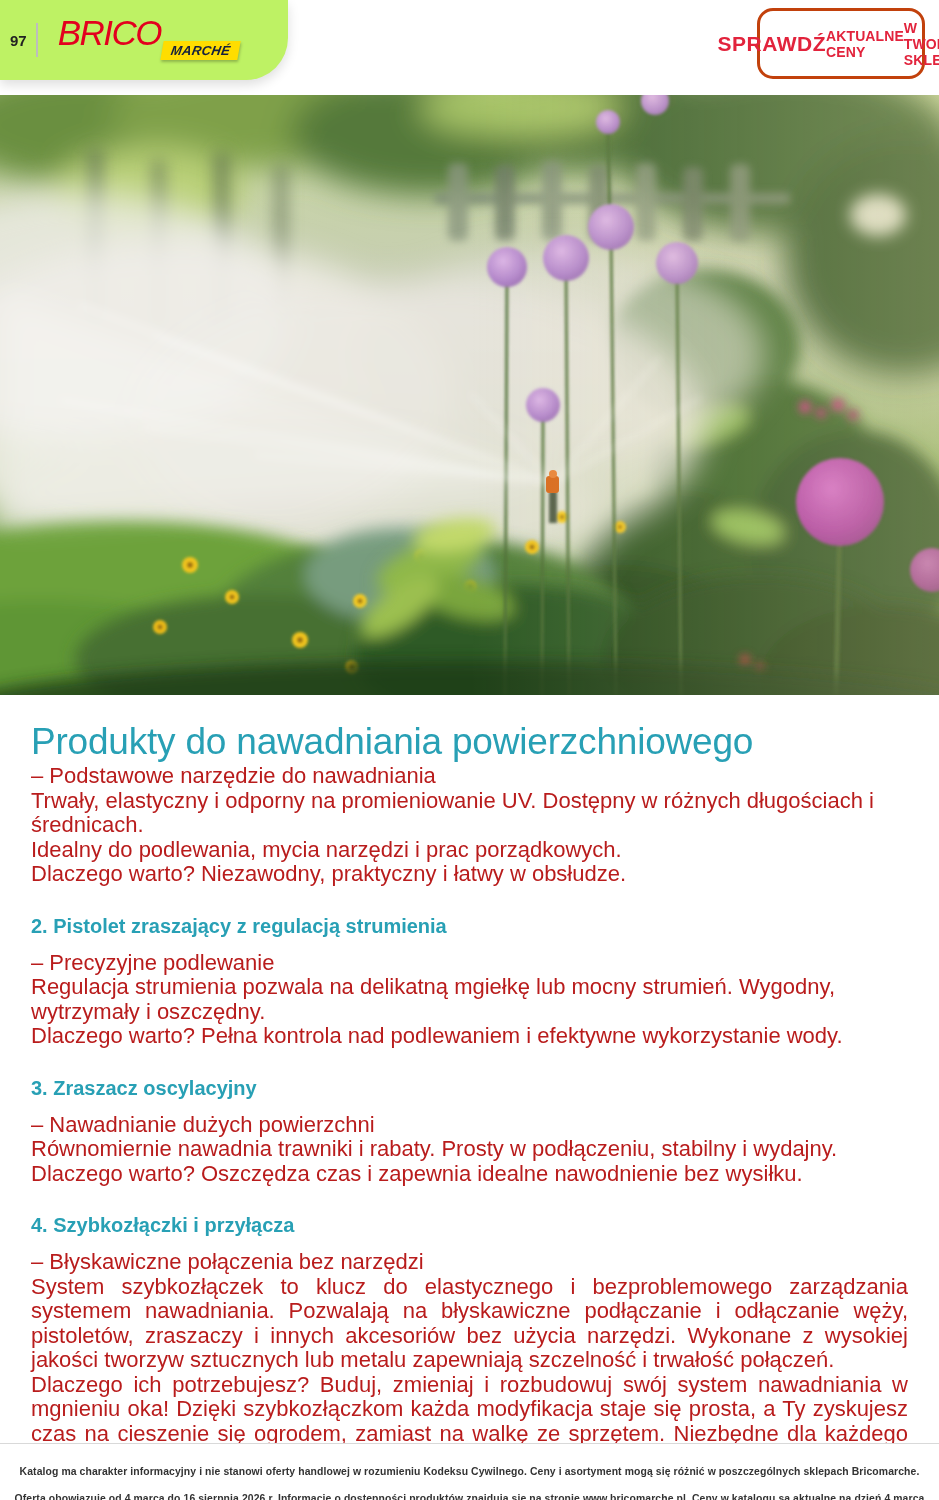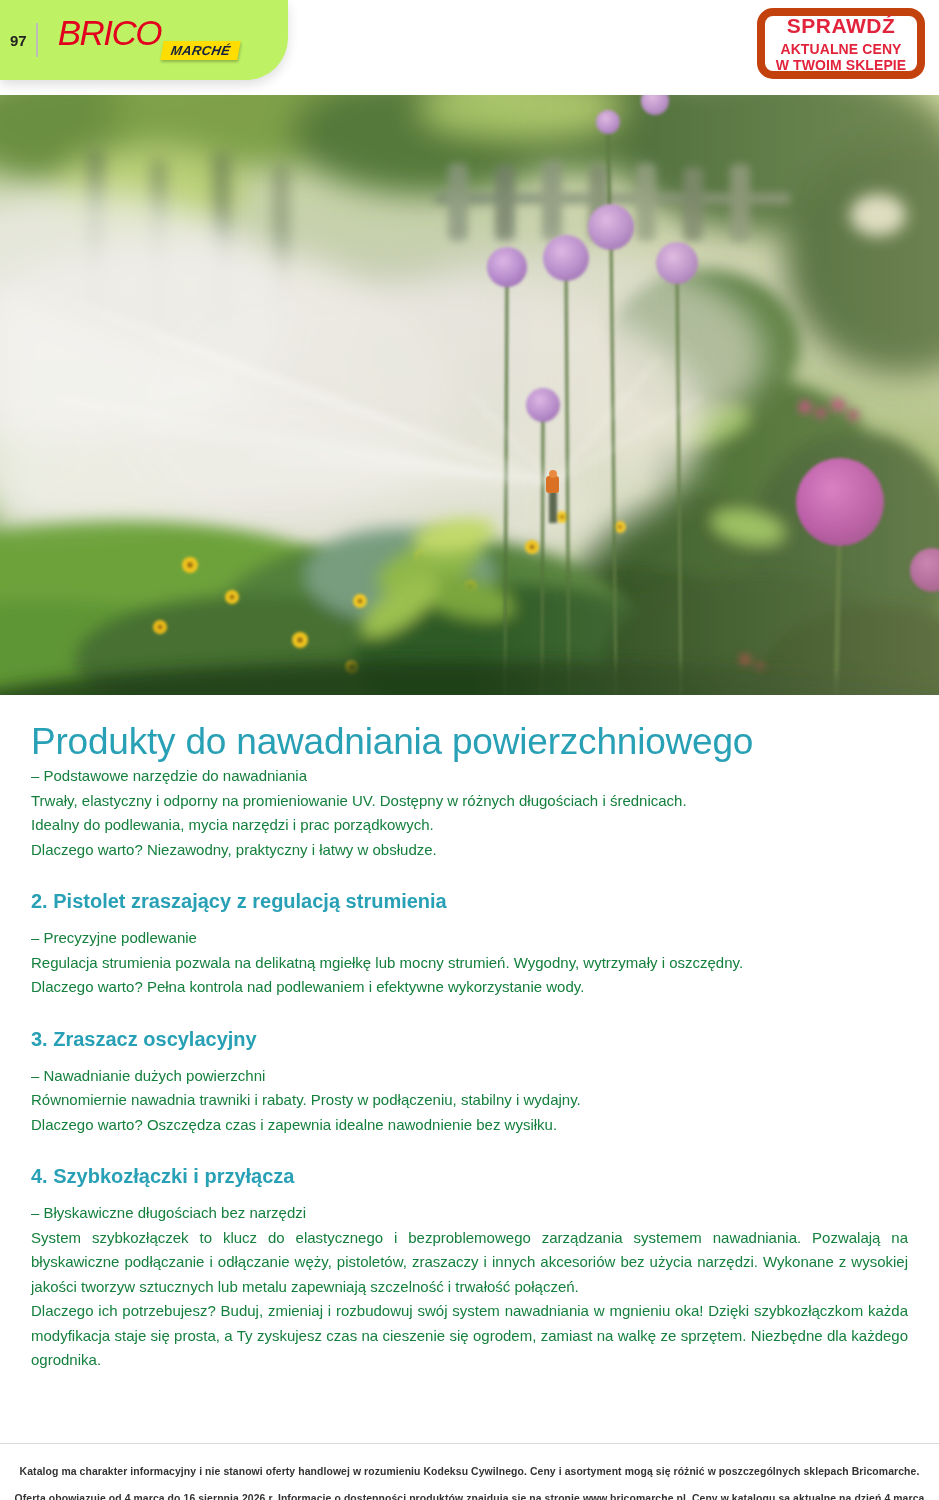--- a/index.html
+++ b/index.html
@@ -27,37 +27,37 @@
     padding:3px 9px 2px;transform:skewX(-10deg);letter-spacing:.4px;
     box-shadow:1px 2px 3px rgba(0,0,0,.25);
   }
   .page-title{
     position:absolute;left:343px;top:9px;font-size:30px;line-height:37px;
     font-weight:700;color:#141414;letter-spacing:-.3px;
   }
   .page-title .l2{margin-left:47px}
   .badge{
     position:absolute;left:757px;top:8px;width:168px;height:71px;box-sizing:border-box;
-    border:8px solid #c2410c;border-radius:16px;background:#fff;color:#e2233c;
-    display:flex;flex-direction:column;align-items:center;justify-content:center;cursor:pointer;
+    border:3px solid #c2410c;border-radius:16px;background:#fff;color:#e2233c;
+    display:flex;flex-direction:row;align-items:center;justify-content:center;cursor:pointer;
   }
   .badge-l1{font-size:21px;font-weight:800;letter-spacing:.5px;line-height:23px}
   .badge-sep{width:120px;height:2px;background:#e2233c;margin:1px 0 3px}
   .badge-l2,.badge-l3{font-size:14px;font-weight:800;line-height:16px;letter-spacing:.1px}
   
   .hero{position:relative;height:600px;overflow:hidden;background:#9db56e}
   .hero svg{display:block}
   
   main{padding:0 31px}
   .main-heading{
     margin:25px 0 0;font-size:37px;line-height:44px;font-weight:400;
     color:#28a0b5;letter-spacing:-.2px;
   }
   .section h2{margin:27px 0 13px;font-size:20px;line-height:24px;font-weight:700;color:#28a0b5}
-  .section p{margin:0;font-size:15px;line-height:24.5px;color:#15803d}
+  .section p{margin:0;font-size:22px;line-height:24.5px;color:#b91c1c}
   .section p.just{text-align:justify}
   
   footer{
     position:absolute;left:0;top:1443px;width:939px;box-sizing:border-box;
     border-top:1px solid #d9d9d9;padding-top:8px;background:#fff;
   }
   footer p{
     margin:12px;text-align:center;font-size:10.4px;line-height:15px;
     font-weight:700;color:#333;letter-spacing:.1px;
   }
@@ -292,21 +292,21 @@
 
   <div class="section">
     <h2>3. Zraszacz oscylacyjny</h2>
     <p>– Nawadnianie dużych powierzchni</p>
     <p>Równomiernie nawadnia trawniki i rabaty. Prosty w podłączeniu, stabilny i wydajny.</p>
     <p>Dlaczego warto? Oszczędza czas i zapewnia idealne nawodnienie bez wysiłku.</p>
   </div>
 
   <div class="section">
     <h2>4. Szybkozłączki i przyłącza</h2>
-    <p>– Błyskawiczne długościach bez narzędzi</p>
+    <p>– Błyskawiczne połączenia bez narzędzi</p>
     <p class="just">System szybkozłączek to klucz do elastycznego i bezproblemowego zarządzania systemem nawadniania. Pozwalają na błyskawiczne podłączanie i odłączanie węży, pistoletów, zraszaczy i innych akcesoriów bez użycia narzędzi. Wykonane z wysokiej jakości tworzyw sztucznych lub metalu zapewniają szczelność i trwałość połączeń.</p>
     <p class="just">Dlaczego ich potrzebujesz? Buduj, zmieniaj i rozbudowuj swój system nawadniania w mgnieniu oka! Dzięki szybkozłączkom każda modyfikacja staje się prosta, a Ty zyskujesz czas na cieszenie się ogrodem, zamiast na walkę ze sprzętem. Niezbędne dla każdego ogrodnika.</p>
   </div>
 </main>
 
 <footer>
   <p>Katalog ma charakter informacyjny i nie stanowi oferty handlowej w rozumieniu Kodeksu Cywilnego. Ceny i asortyment mogą się różnić w poszczególnych sklepach Bricomarche.</p>
   <p>Oferta obowiązuje od 4 marca do 16 sierpnia 2026 r. Informacje o dostępności produktów znajdują się na stronie www.bricomarche.pl. Ceny w katalogu są aktualne na dzień 4 marca 2026 r.</p>
   <p>W terminie późniejszym sprawdź aktualną cenę w Twoim sklepie Bricomarche.</p>
 </footer>

